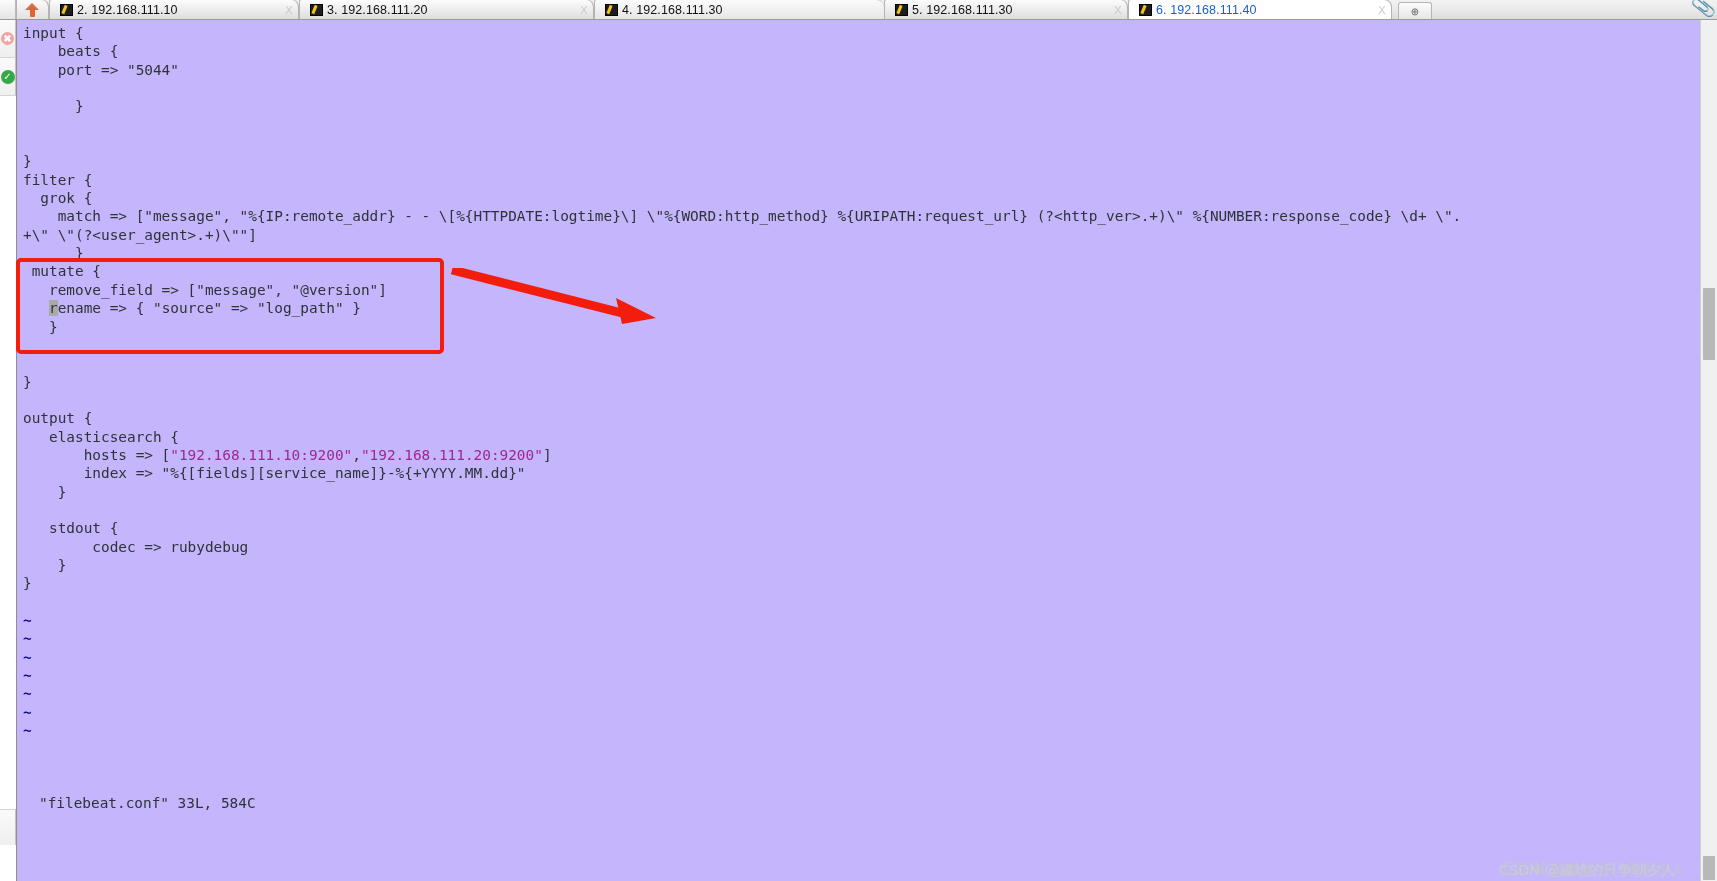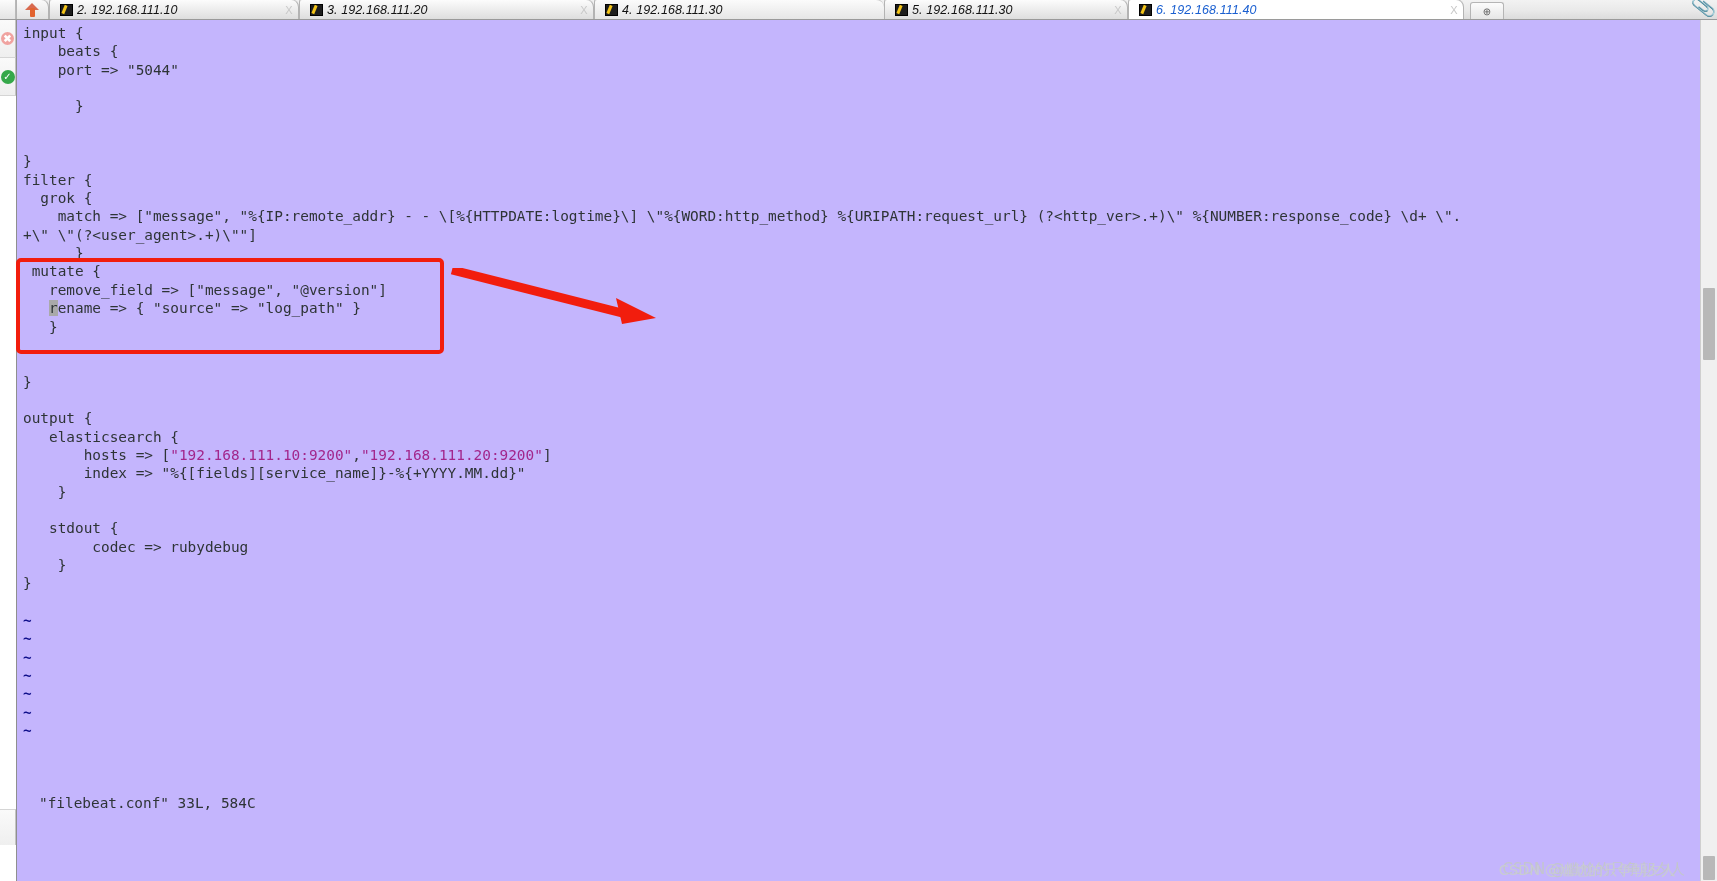--- a/index.html
+++ b/index.html
@@ -75,21 +75,21 @@
     background: #1d1d1d;
     border: 1px solid #000;
   }
   .tab-icon .pen {
     position: absolute;
     left: 3px; top: 1px;
     width: 3px; height: 9px;
     background: #f5c518;
     transform: rotate(22deg);
   }
-  .tab-label { letter-spacing: 0.1px; font-style: italic; }
+  .tab-label { letter-spacing: 0.1px; }
   .tab-close {
     margin-left: 26px;
     color: #c8c8c8;
     font-size: 11px;
     width: 10px;
     text-align: center;
   }
 
   .home-icon {
     width: 15px; height: 14px;
@@ -339,21 +339,21 @@
 
     <div class="tab" style="width:244px;">
       <span class="tab-icon">
           <span class="scr"></span>
           <span class="pen"></span>
         </span>
       <span class="tab-label">5. 192.168.111.30</span>
       <span class="tab-close" style="margin-left:auto;">X</span>
     </div>
 
-    <div class="tab active" style="width:336px;">
+    <div class="tab active" style="width:264px;">
       <span class="tab-icon">
           <span class="scr"></span>
           <span class="pen"></span>
         </span>
       <span class="tab-label">6. 192.168.111.40</span>
       <span class="tab-close" style="margin-left:auto;">X</span>
     </div>
 
     <div class="newtab-btn">⊕</div>
 

